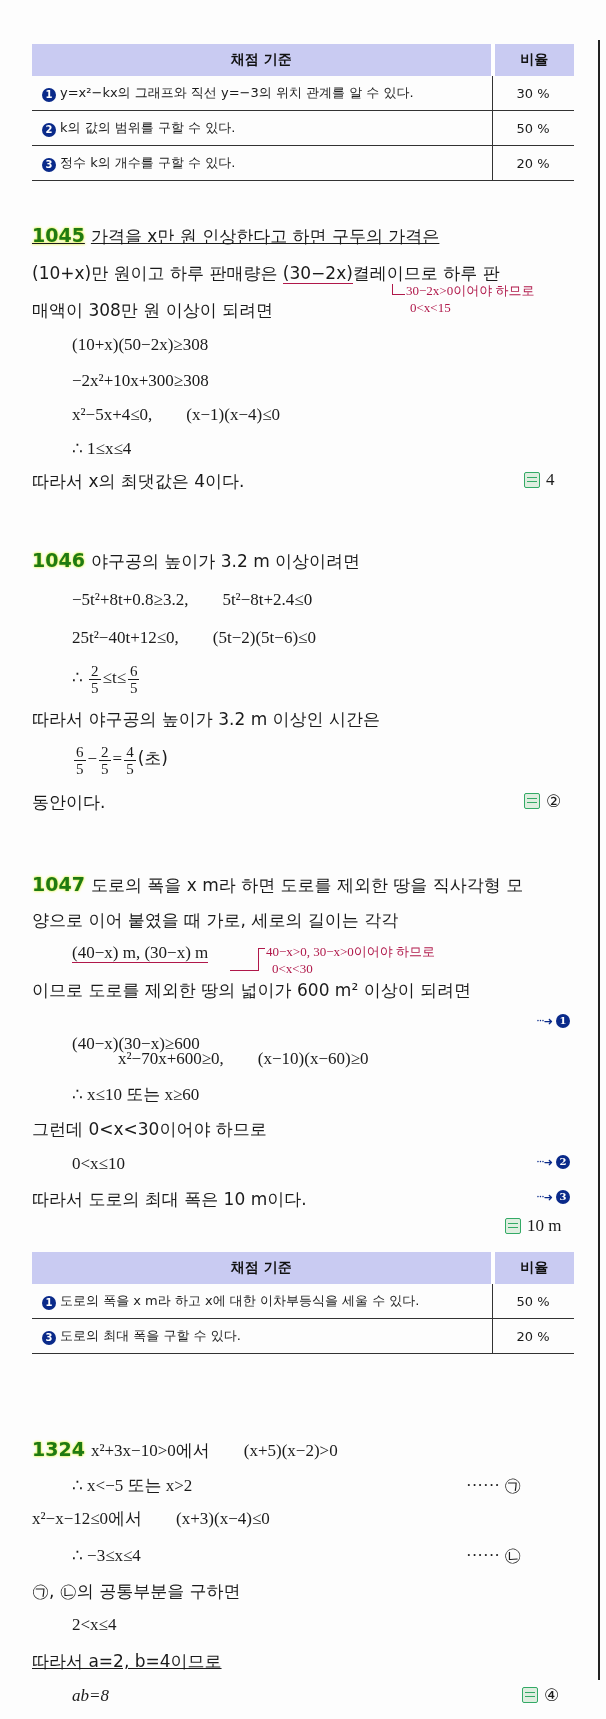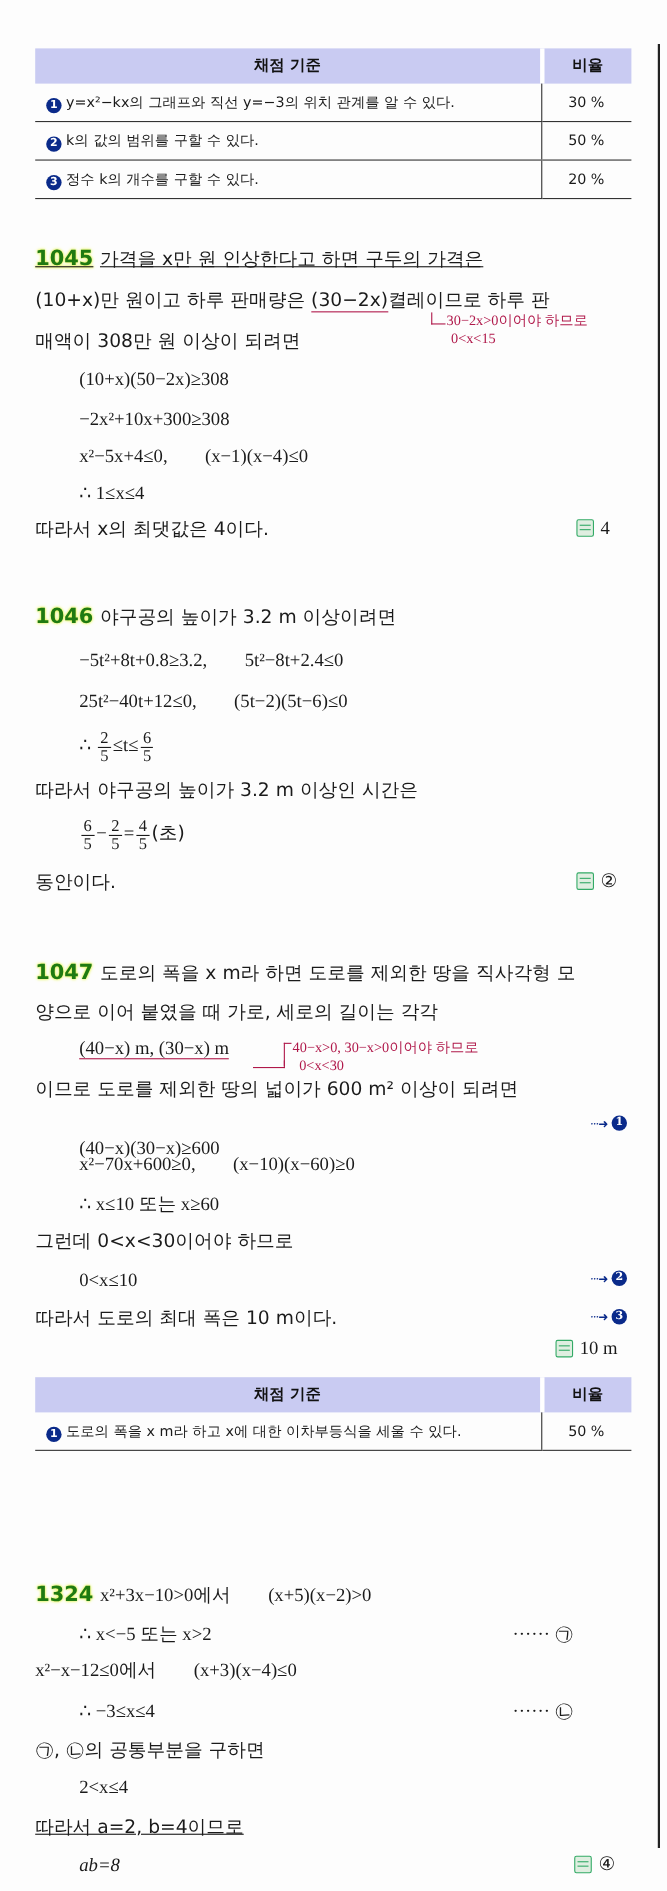--- a/index.html
+++ b/index.html
@@ -138,21 +138,21 @@
 <div class="bracket" style="left:258px; top:948px; width:6px; height:20px; border-width:1.5px 0 0 1.5px;"></div>
 <div class="bracket" style="left:230px; top:964px; width:28px; height:6px; border-width:0 1.5px 1.5px 0;"></div>
 <div class="note math" style="left:266px; top:944px;">40−x&gt;0, 30−x&gt;0이어야 하므로</div>
 <div class="note math" style="left:272px; top:961px;">0&lt;x&lt;30</div>
 <div class="line left kr" style="top:979px;">이므로 도로를 제외한 땅의 넓이가 600 m² 이상이 되려면</div>
 <div class="line ind math" style="top:1012px;margin-top:21px;">(40−x)(30−x)≥600</div>
 <div class="step" style="top:1014px;">
     <span class="arrow">···➜</span>
     <span class="num-circ">1</span>
   </div>
-<div class="line ind math" style="top:1048px;">
+<div class="line ind math" style="top:1048px;margin-left:46px;">
   <span>x²−70x+600≥0,</span><span style="display:inline-block;width:34px"></span><span>(x−10)(x−60)≥0</span>
 </div>
 <div class="line ind math" style="top:1084px;">∴ x≤10 또는 x≥60</div>
 <div class="line left kr" style="top:1118px;">그런데 0&lt;x&lt;30이어야 하므로</div>
 <div class="line ind math" style="top:1153px;">0&lt;x≤10</div>
 <div class="step" style="top:1155px;">
     <span class="arrow">···➜</span>
     <span class="num-circ">2</span>
   </div>
 <div class="line left kr" style="top:1188px;">따라서 도로의 최대 폭은 10 m이다.</div>
@@ -168,20 +168,24 @@
 <table class="crit" style="top:1252px;">
   <tbody>
       <tr>
     <th class="c1">채점 기준</th>
     <th>비율</th>
   </tr>
   <tr>
     <td><span class="num-circ">1</span><span>도로의 폭을 x m라 하고 x에 대한 이차부등식을 세울 수 있다.</span></td>
     <td class="pct">50 %</td>
   </tr>
+  <tr>
+    <td><span class="num-circ">3</span><span>도로의 최대 폭을 구할 수 있다.</span></td>
+    <td class="pct">20 %</td>
+  </tr>
 </tbody>
   </table>
 
 <div class="line left" style="top:1438px;">
   <span class="pnum">1324</span><span class="math">x²+3x−10&gt;0에서</span><span style="display:inline-block;width:34px"></span><span class="math">(x+5)(x−2)&gt;0</span>
 </div>
 <div class="line ind math" style="top:1475px;">∴ x&lt;−5 또는 x&gt;2</div>
 <div class="line math" style="left:466px; top:1475px;">······ ㉠</div>
 <div class="line left math" style="top:1508px;">
   <span>x²−x−12≤0에서</span><span style="display:inline-block;width:34px"></span><span>(x+3)(x−4)≤0</span>

